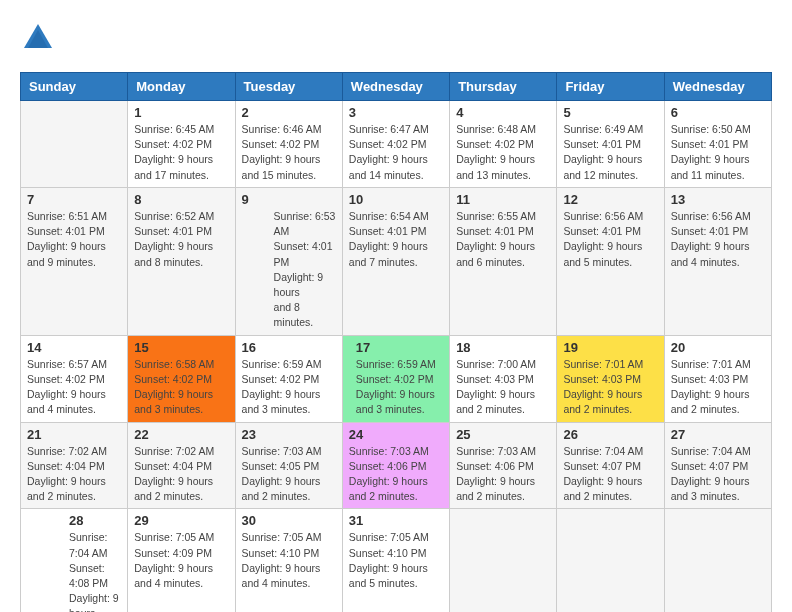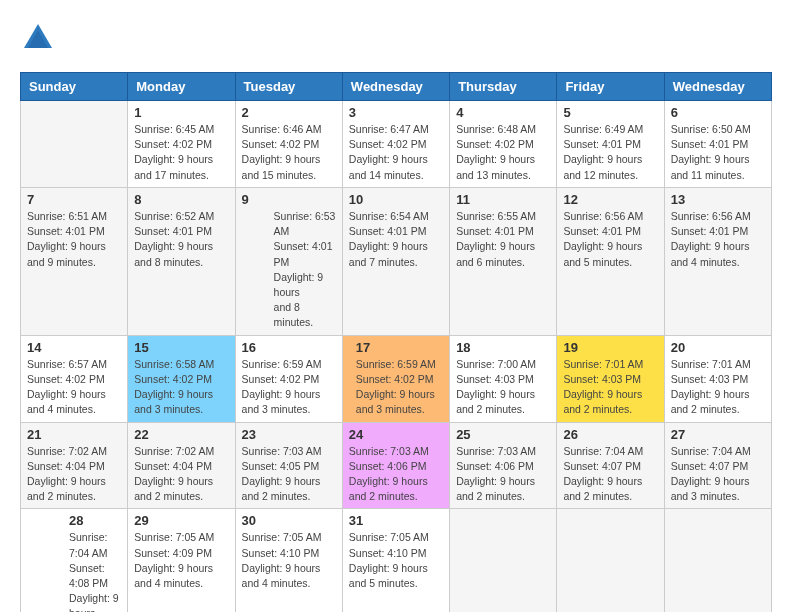--- a/index.html
+++ b/index.html
@@ -226,35 +226,35 @@
         </td>
       </tr>
       <tr>
         <td style="background: rgb(255, 255, 255);">
           <span class="day-number">14</span>
           <div class="day-info" style="white-space: pre-line;">Sunrise: 6:57 AM
 Sunset: 4:02 PM
 Daylight: 9 hours
 and 4 minutes.</div>
         </td>
-        <td style="background: #7dd3fc;">
+        <td style="background: #f97316;">
           <span class="day-number">15</span>
           <div class="day-info" style="white-space: pre-line;">Sunrise: 6:58 AM
 Sunset: 4:02 PM
 Daylight: 9 hours
 and 3 minutes.</div>
         </td>
         <td style="background: rgb(255, 255, 255);">
           <span class="day-number">16</span>
           <div class="day-info" style="white-space: pre-line;">Sunrise: 6:59 AM
 Sunset: 4:02 PM
 Daylight: 9 hours
 and 3 minutes.</div>
         </td>
-        <td style="background: #fdba74; padding-left: 13px;">
+        <td style="background: #86efac; padding-left: 13px;">
           <span class="day-number">17</span>
           <div class="day-info" style="white-space: pre-line;">Sunrise: 6:59 AM
 Sunset: 4:02 PM
 Daylight: 9 hours
 and 3 minutes.</div>
         </td>
         <td style="background: rgb(255, 255, 255);">
           <span class="day-number">18</span>
           <div class="day-info" style="white-space: pre-line;">Sunrise: 7:00 AM
 Sunset: 4:03 PM

